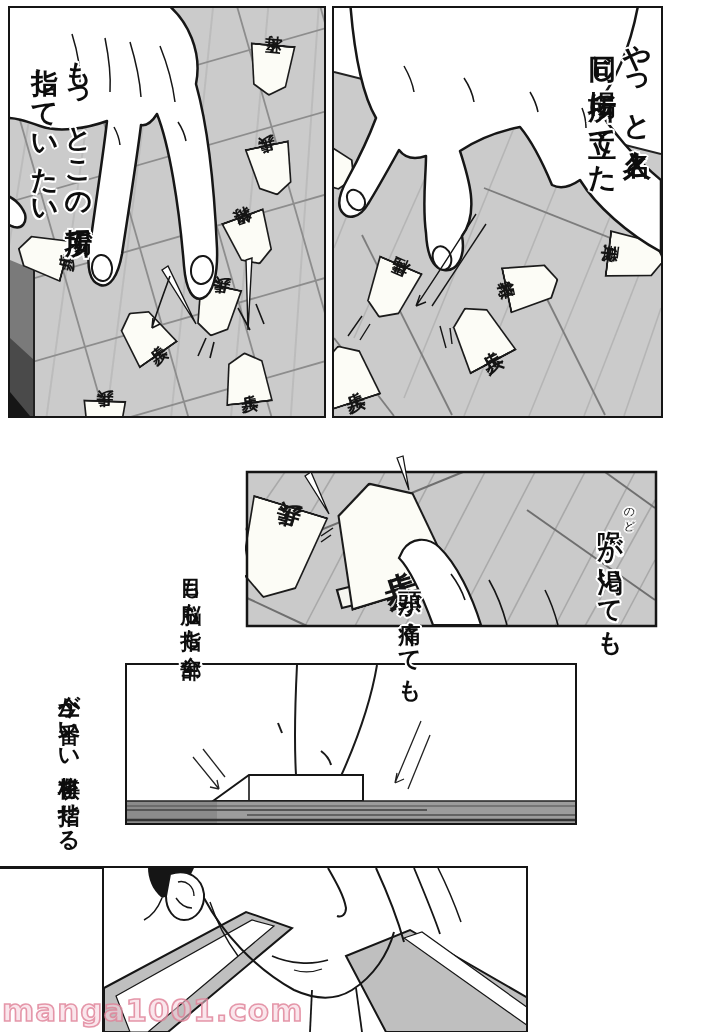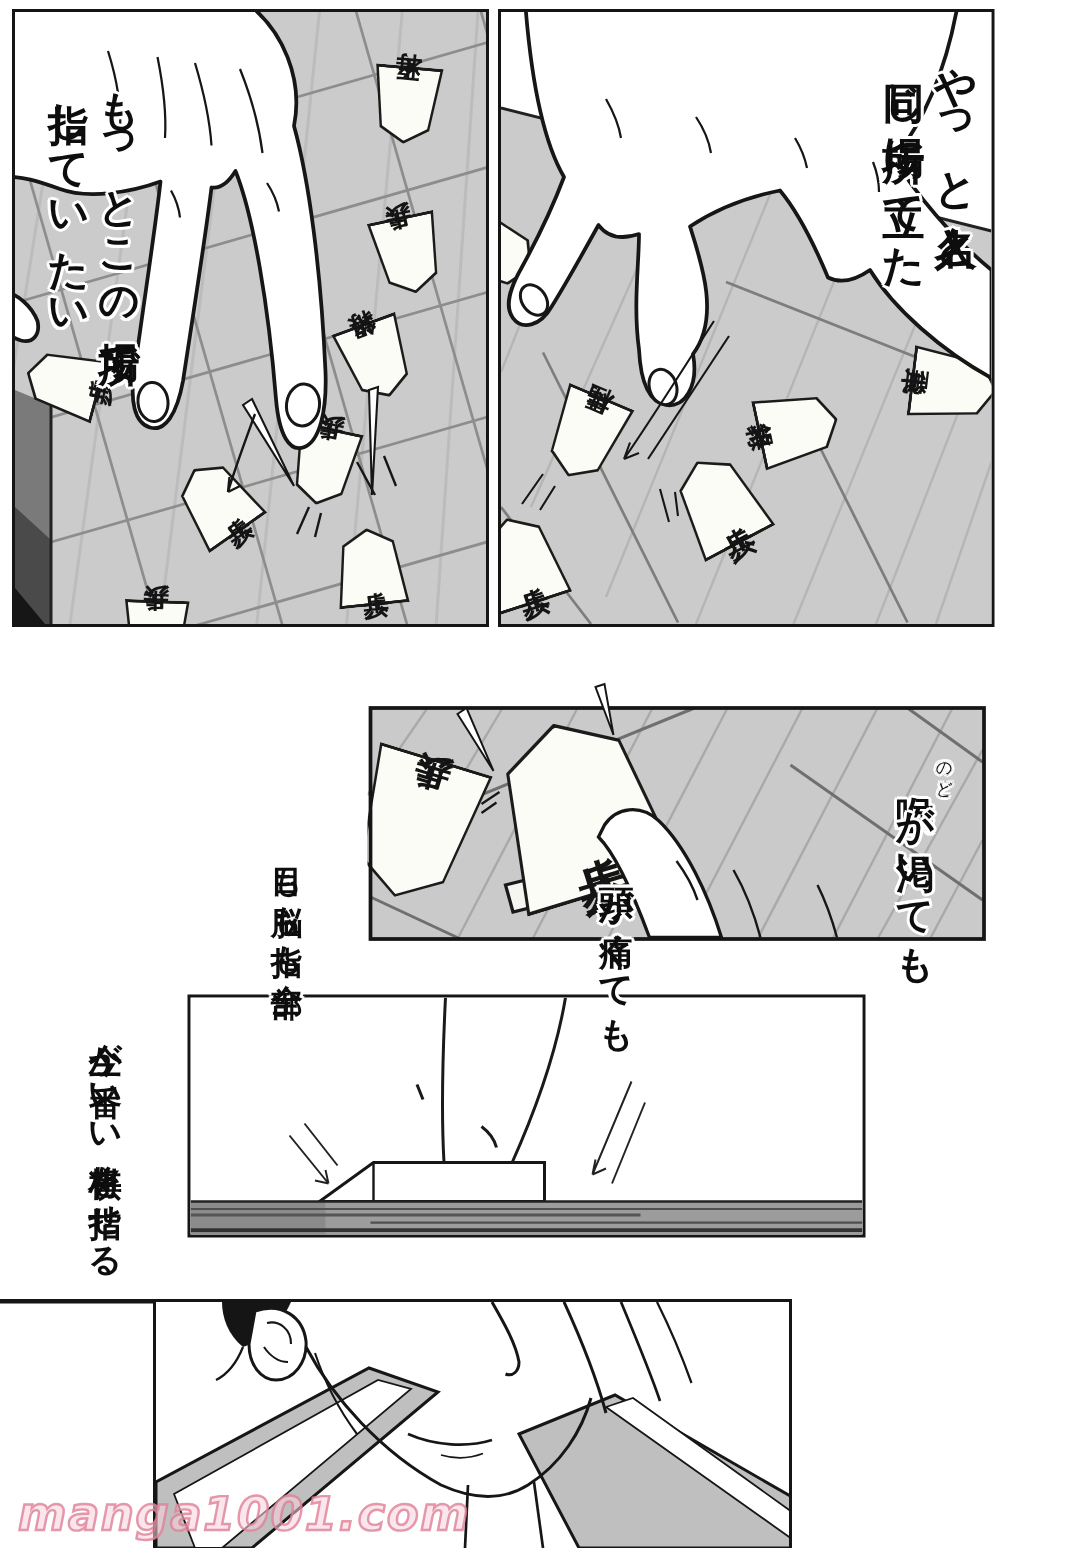--- a/index.html
+++ b/index.html
@@ -44,23 +44,23 @@
   .vtext p{margin:0 4px;padding:0;}
   #cap-tr{left:582px;top:26px;font-size:28px;}
   #cap-tl{left:26px;top:42px;font-size:27px;}
   #cap-throat{left:596px;top:500px;font-size:25px;}
   #cap-throat rt{font-size:11px;font-weight:normal;letter-spacing:0;}
   #cap-head{left:398px;top:574px;font-size:23px;}
   #cap-eyes{left:180px;top:562px;font-size:21px;letter-spacing:1px;}
   #cap-now{left:58px;top:678px;font-size:22px;letter-spacing:1px;line-height:1.05;}
 
   .wm{
-    position:absolute;left:12px;top:992px;z-index:30;
+    position:absolute;left:2px;top:992px;z-index:30;
     font-family:"DejaVu Sans",sans-serif;font-weight:bold;font-size:31px;letter-spacing:1px;
-    color:rgba(246,210,220,0.55);font-style:italic;-webkit-text-stroke:1.6px rgba(222,128,150,0.8);
+    color:rgba(246,210,220,0.55);-webkit-text-stroke:1.6px rgba(222,128,150,0.8);
   }
 </style>
 </head>
 <body>
 
 <div class="panel" id="p-tl">
   <svg class="layer" width="314" height="408" viewBox="0 0 314 408">
     <rect x="0" y="0" width="314" height="408" fill="#cbcbcb"></rect>
     <g stroke="#b9b9b9" stroke-width="2" opacity="0.8">
       <line x1="40" y1="-20" x2="-30" y2="420"></line>

